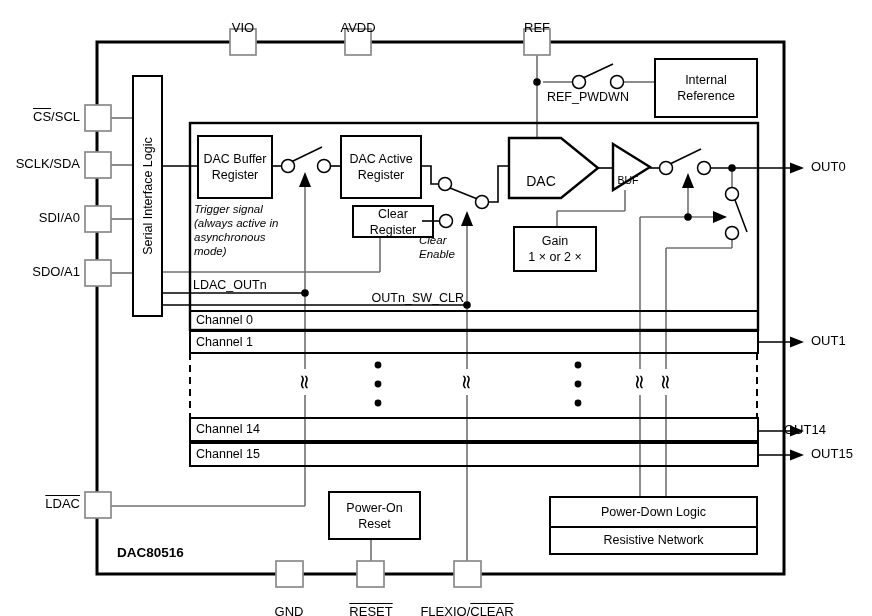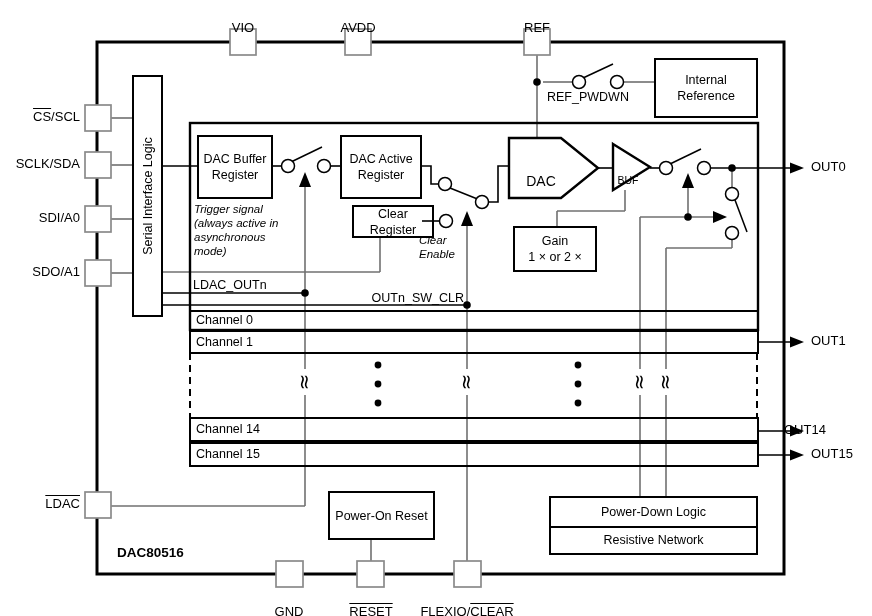--- a/index.html
+++ b/index.html
@@ -186,21 +186,21 @@
     <div class="vert-text">Serial Interface Logic</div>
   </div>
   <div class="box" style="left:197px;top:135px;width:76px;height:64px;">DAC Buffer Register</div>
   <div class="box" style="left:340px;top:135px;width:82px;height:64px;">DAC Active Register</div>
   <div class="box" style="left:340px;top:205px;width:82px;height:33px;margin-left:12px;">Clear Register</div>
   <div class="box" style="left:654px;top:58px;width:104px;height:60px;">Internal Reference</div>
   <div class="box" style="left:513px;top:226px;width:84px;height:46px;flex-direction:column;">
     <div>Gain</div>
     <div>1 × or 2 ×</div>
   </div>
-  <div class="box" style="left:328px;top:491px;width:107px;height:49px;">Power-On Reset</div>
+  <div class="box" style="left:328px;top:491px;width:93px;height:49px;">Power-On Reset</div>
   <div class="box" style="left:549px;top:496px;width:209px;height:59px;flex-direction:column;padding:0;">
     <div class="pd-cell" style="height:29px;border-bottom:2px solid #000;">Power-Down Logic</div>
     <div class="pd-cell" style="height:25px;">Resistive Network</div>
   </div>
 
   <div class="lbl ctr" style="left:541px;top:160px;font-size:14px;">DAC</div>
   <div class="lbl ctr" style="left:628px;top:161px;font-size:10.5px;">BUF</div>
 
   <div class="chan" style="left:196px;top:313px;">Channel 0</div>
   <div class="chan" style="left:196px;top:335px;">Channel 1</div>

